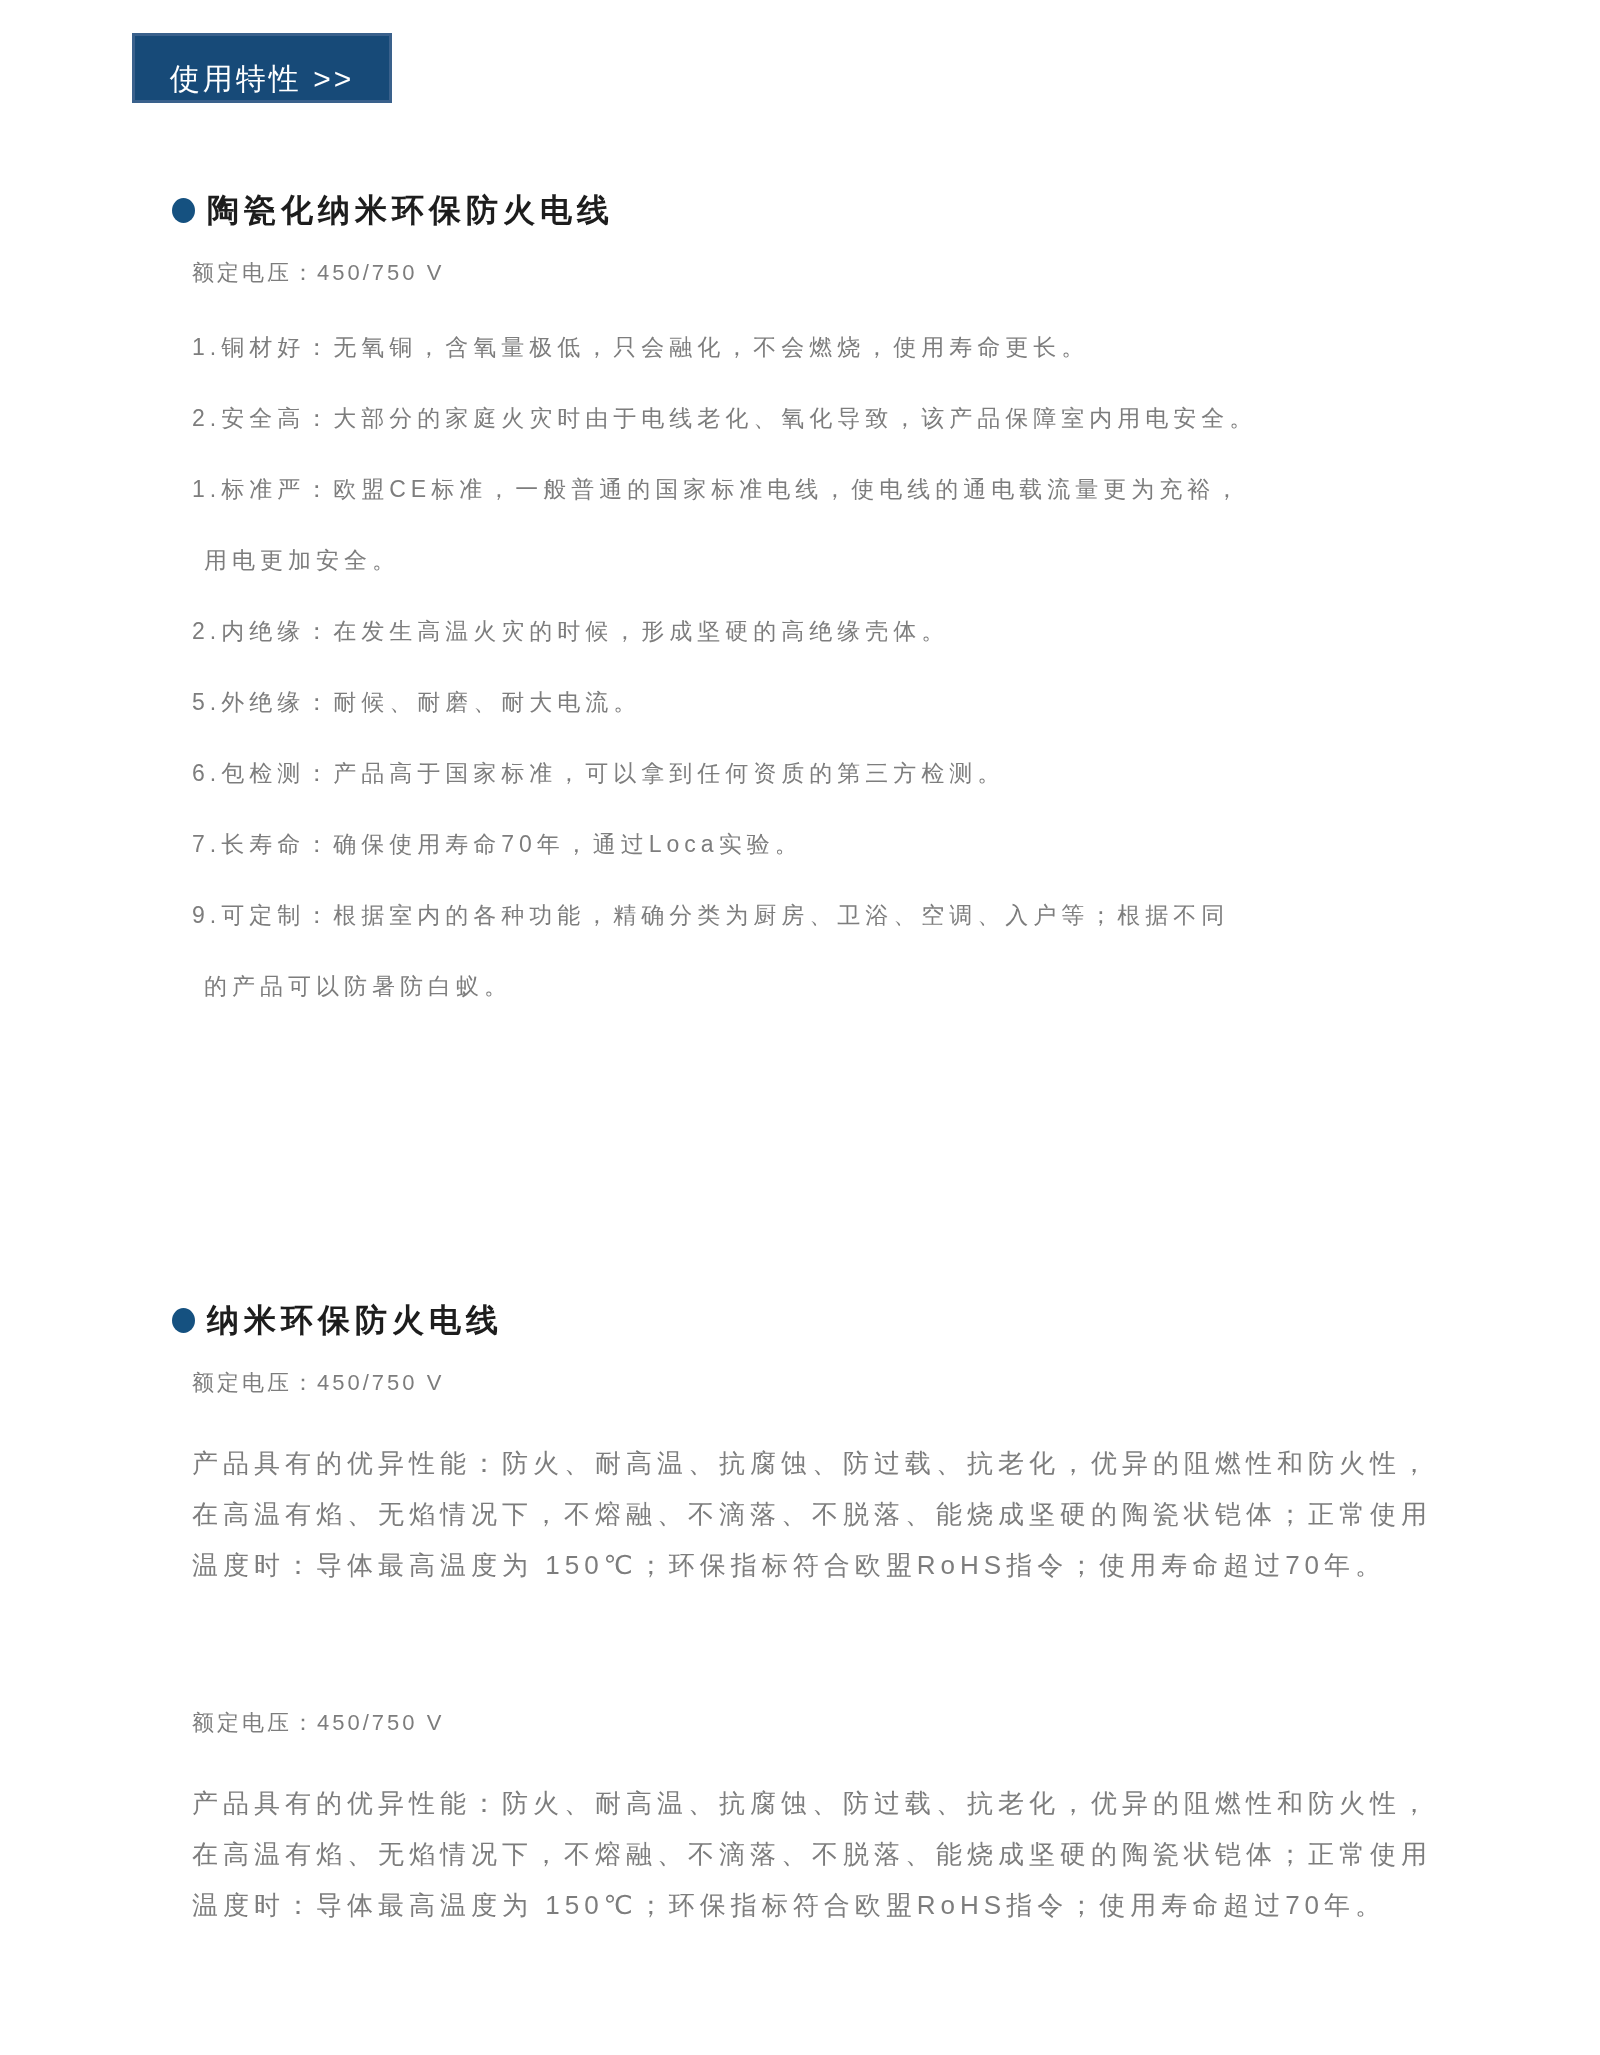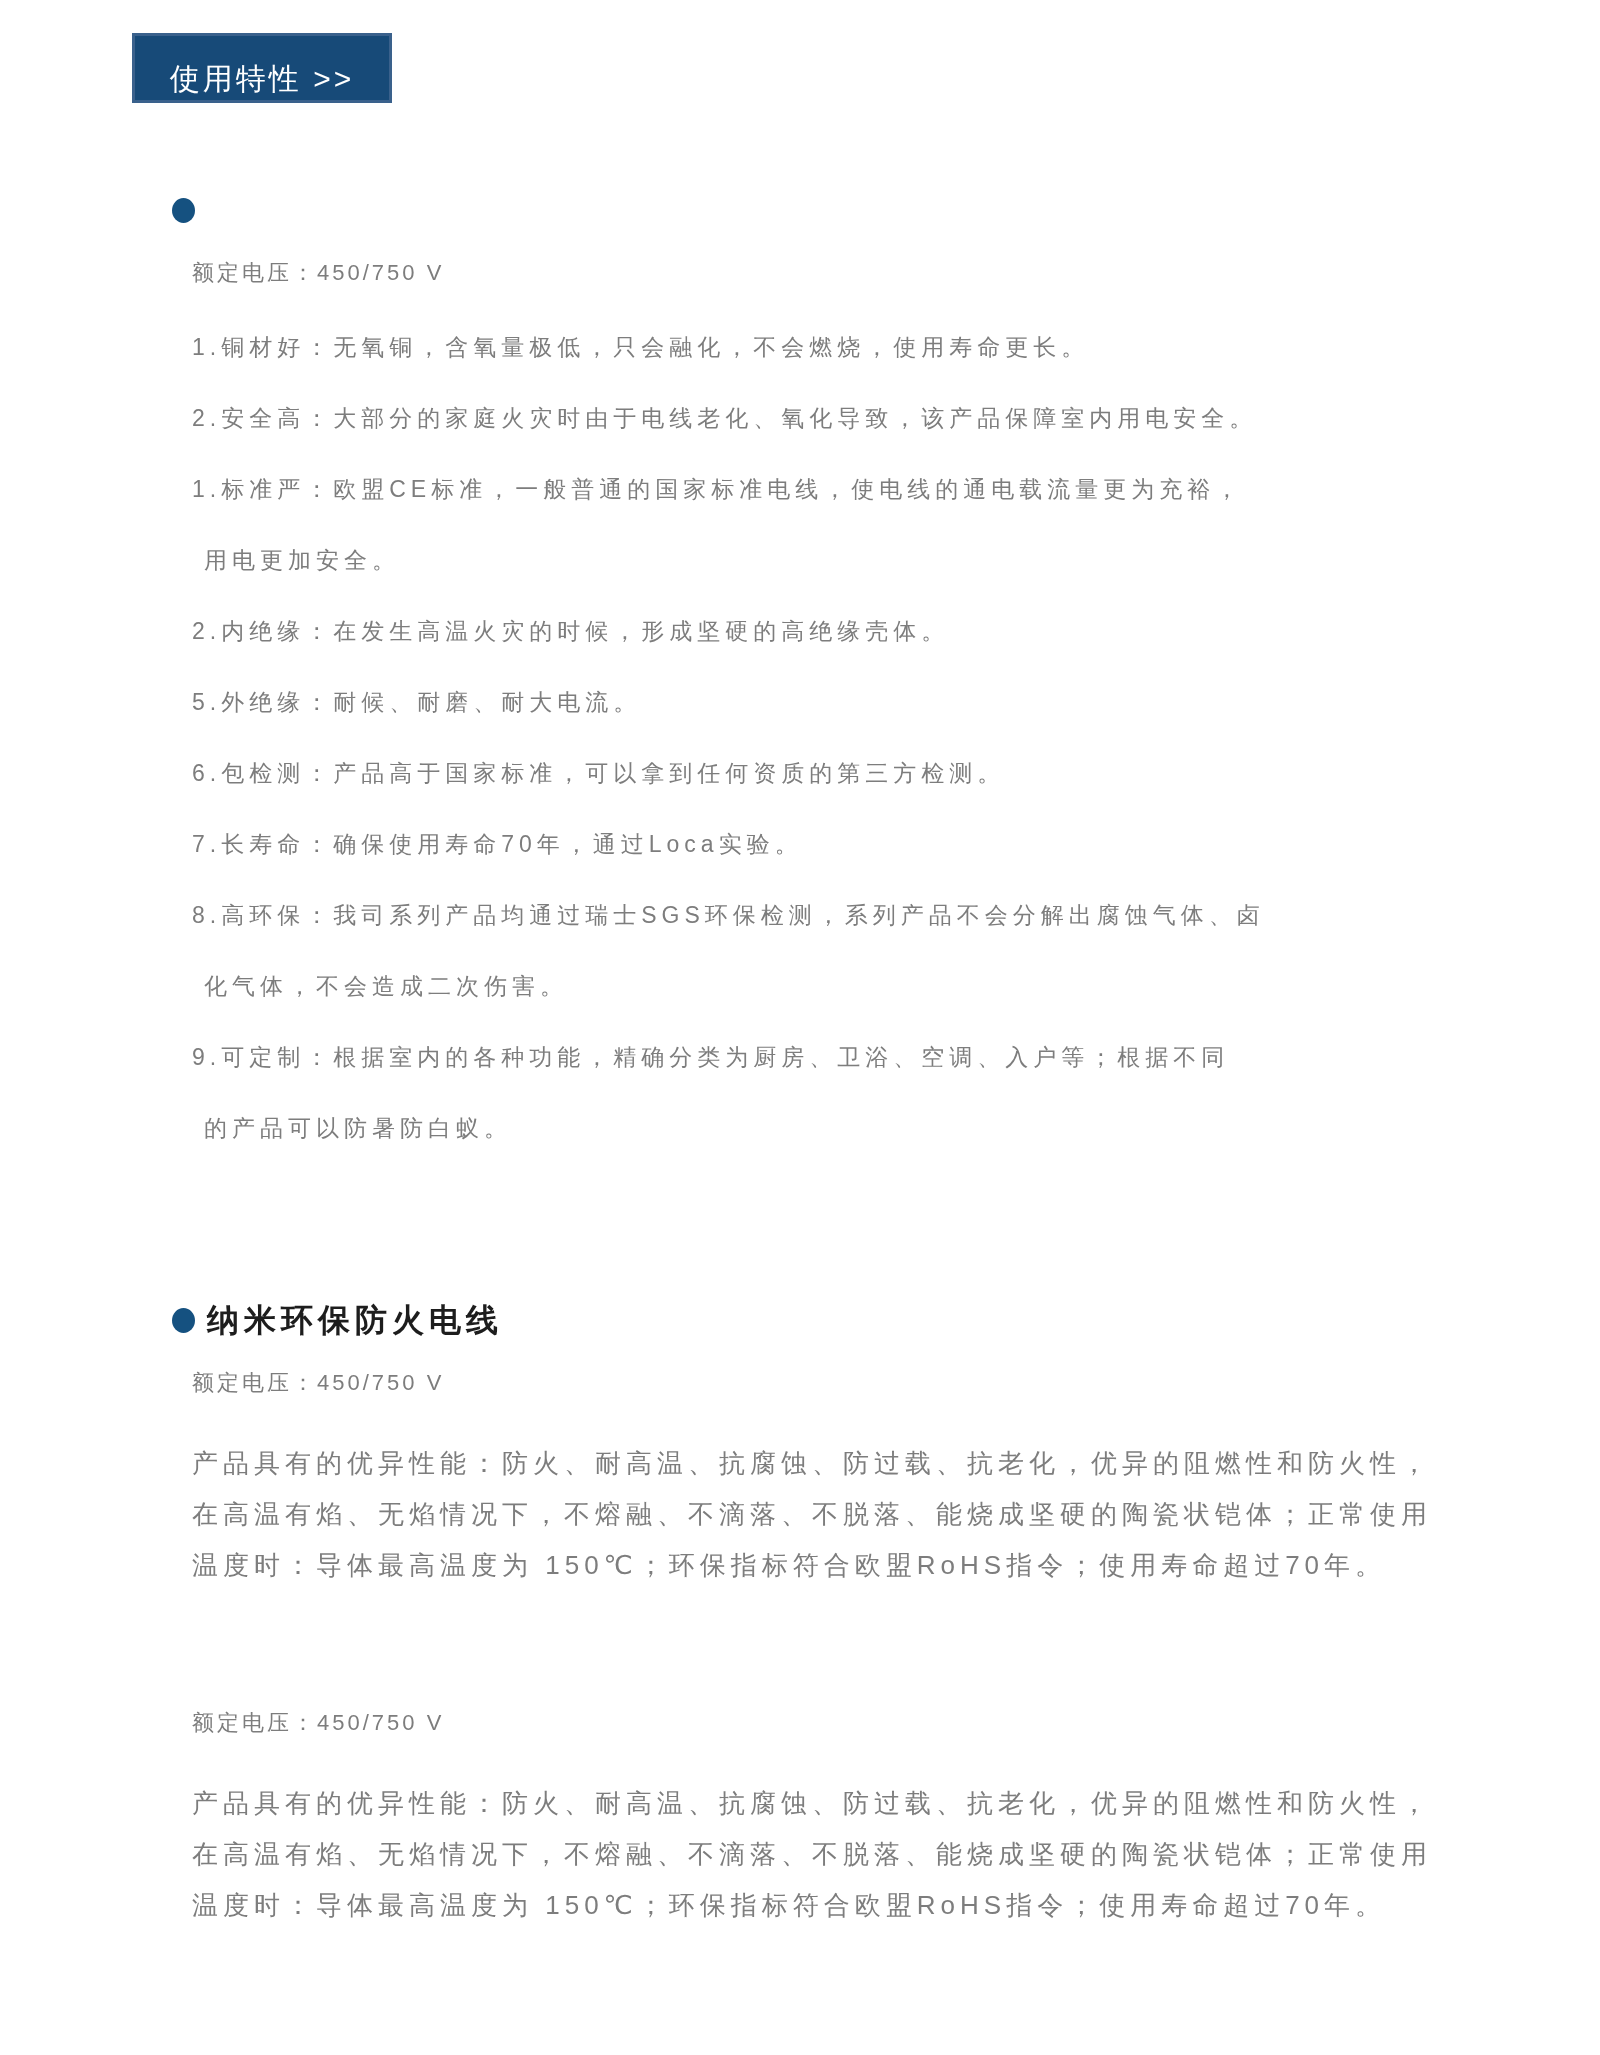--- a/index.html
+++ b/index.html
@@ -99,33 +99,32 @@
 
 <div class="page">
 
   <div class="badge">
     <span>使用特性 &gt;&gt;</span>
   </div>
 
   <section class="section" id="sec1">
     <div class="sec-head">
       <span class="dot"></span>
+      <h2 class="sec-title">陶瓷化纳米环保防火电线</h2>
     </div>
     <div class="voltage">额定电压：450/750 V</div>
     <ul class="features">
       <li class="feature">1.铜材好：无氧铜，含氧量极低，只会融化，不会燃烧，使用寿命更长。</li>
       <li class="feature">2.安全高：大部分的家庭火灾时由于电线老化、氧化导致，该产品保障室内用电安全。</li>
       <li class="feature">1.标准严：欧盟CE标准，一般普通的国家标准电线，使电线的通电载流量更为充裕，
 用电更加安全。</li>
       <li class="feature">2.内绝缘：在发生高温火灾的时候，形成坚硬的高绝缘壳体。</li>
       <li class="feature">5.外绝缘：耐候、耐磨、耐大电流。</li>
       <li class="feature">6.包检测：产品高于国家标准，可以拿到任何资质的第三方检测。</li>
       <li class="feature">7.长寿命：确保使用寿命70年，通过Loca实验。</li>
-      <li class="feature">8.高环保：我司系列产品均通过瑞士SGS环保检测，系列产品不会分解出腐蚀气体、卤
-化气体，不会造成二次伤害。</li>
       <li class="feature">9.可定制：根据室内的各种功能，精确分类为厨房、卫浴、空调、入户等；根据不同
 的产品可以防暑防白蚁。</li>
     </ul>
   </section>
 
   <section class="section" id="sec2">
     <div class="sec-head">
       <span class="dot"></span>
       <h2 class="sec-title">纳米环保防火电线</h2>
     </div>

